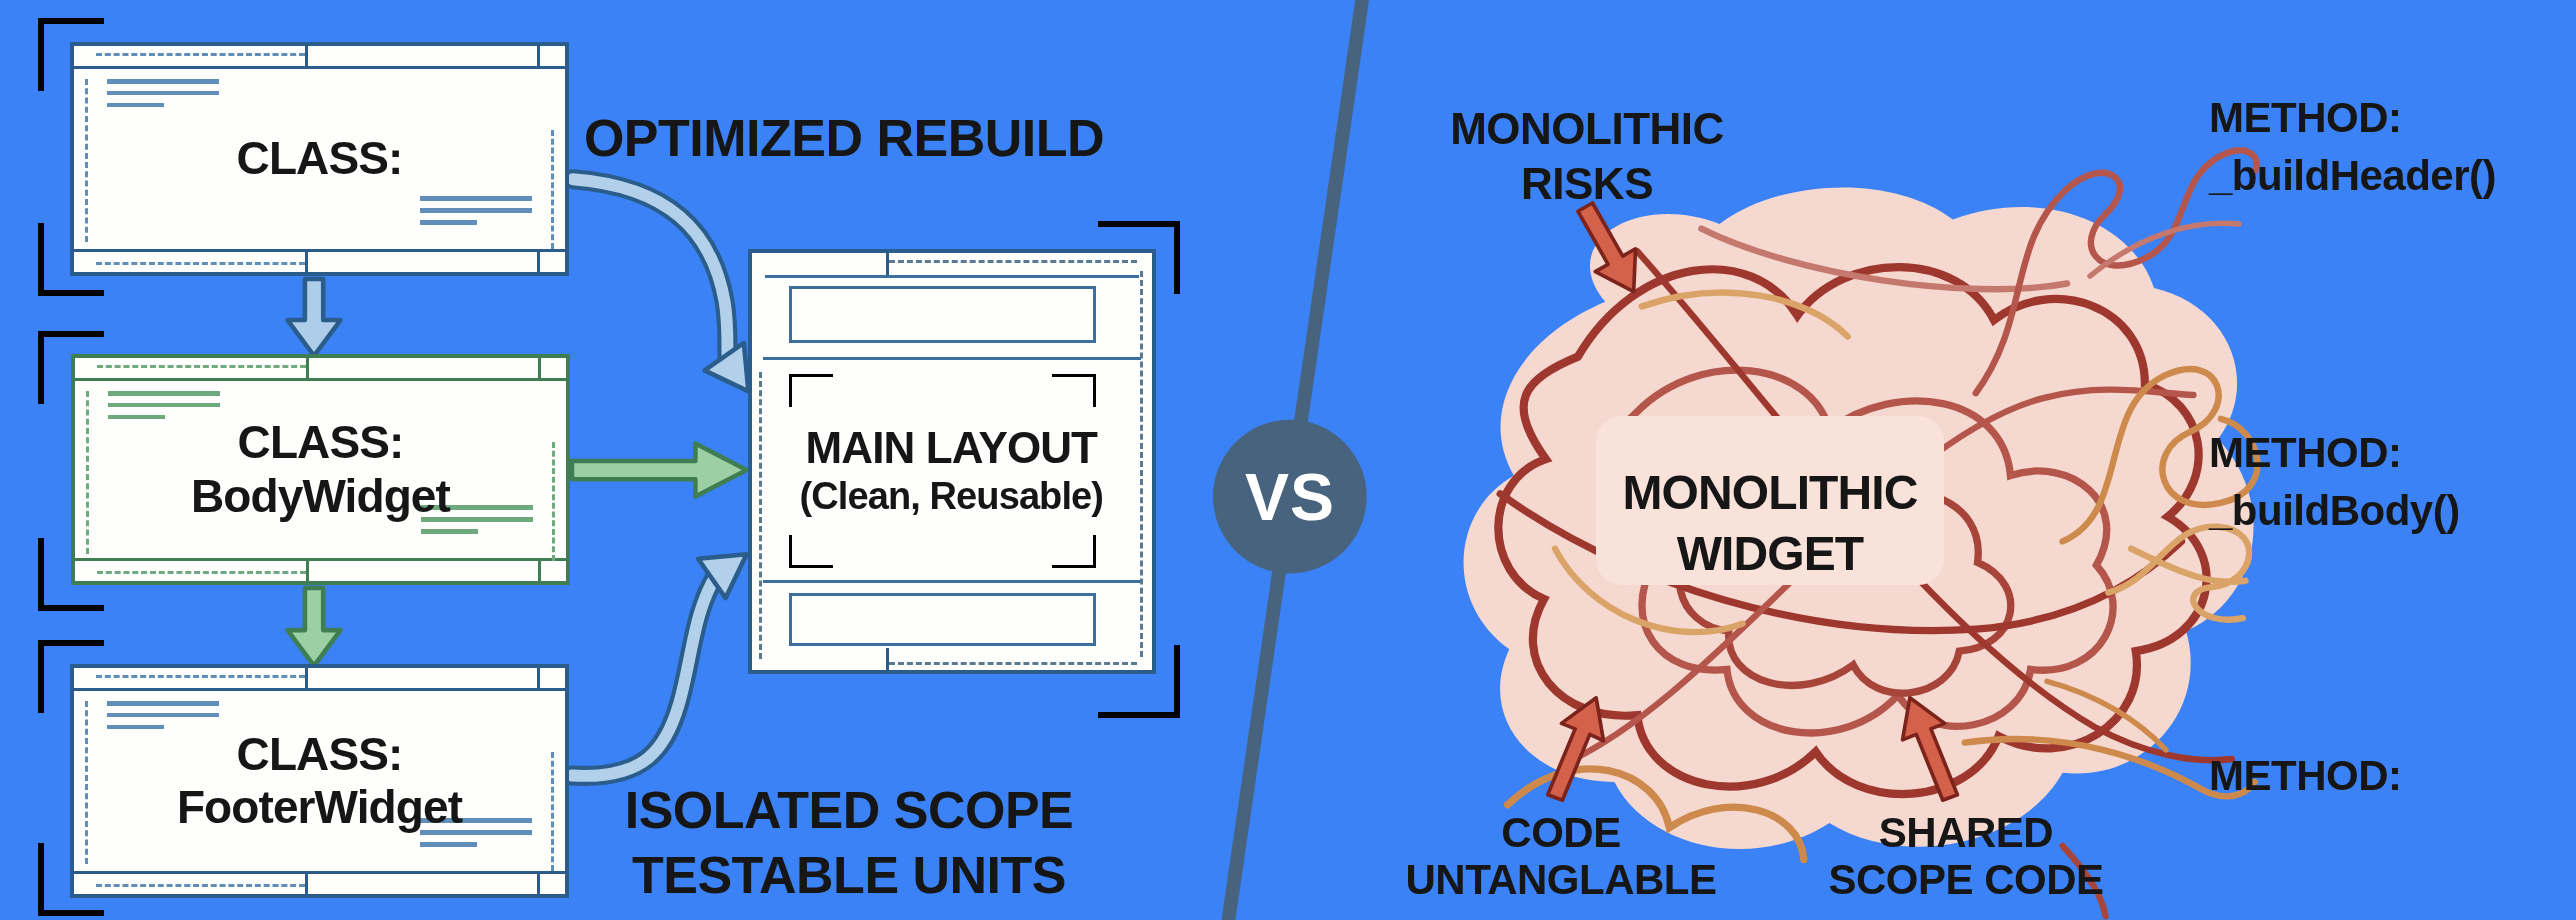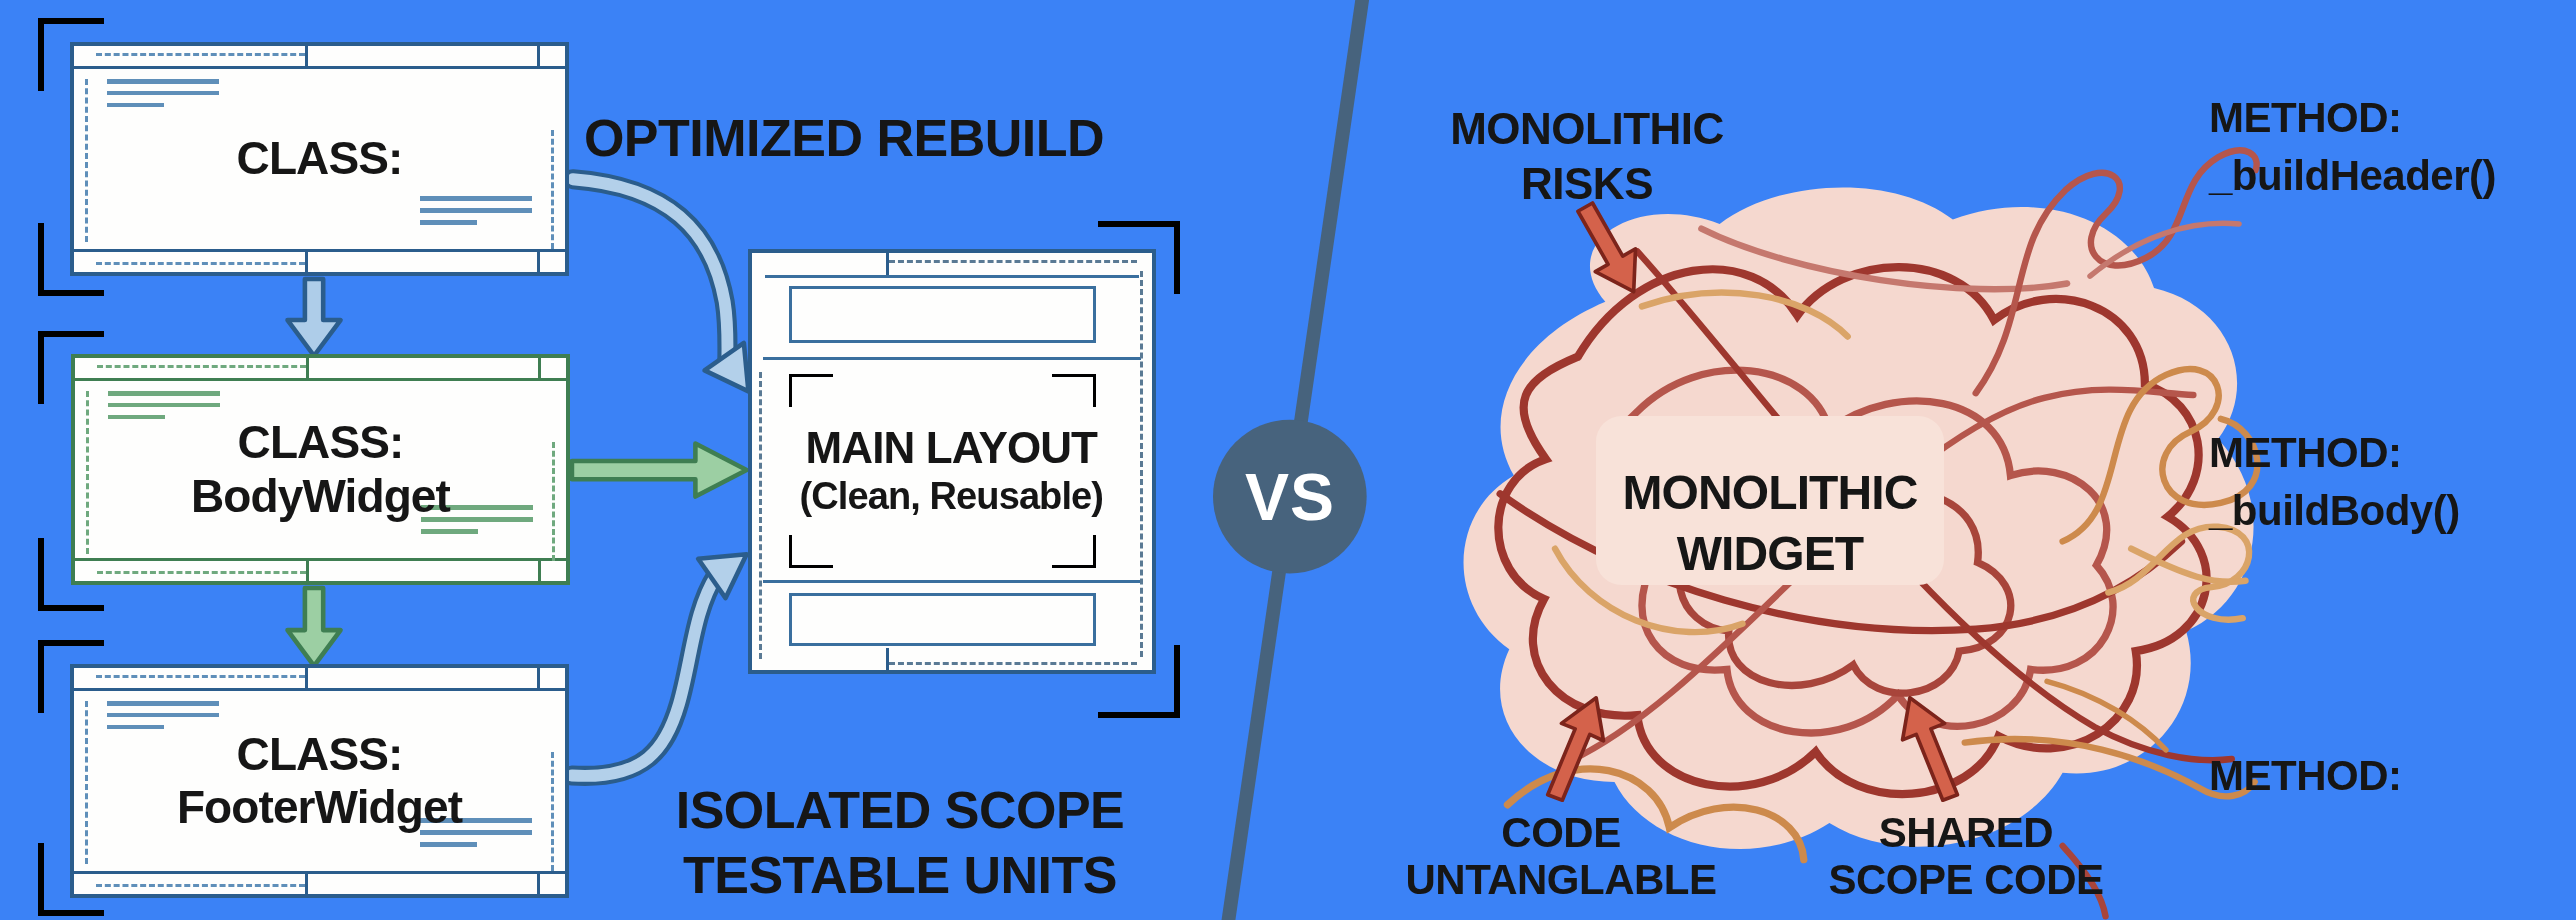--- a/index.html
+++ b/index.html
@@ -244,21 +244,21 @@
     <div class="dash-v-right"></div>
     <div class="dash-v-left"></div>
     <div class="dash-h-bot"></div>
     <div class="tick-bot"></div>
   </div>
 
   <div class="lbl center" style="left:844px;top:108px;font-size:52px">
     <span>OPTIMIZED REBUILD</span>
   </div>
 
-  <div class="lbl center" style="left:900px;top:778px;font-size:52px;line-height:1.25">
+  <div class="lbl center" style="left:849px;top:778px;font-size:52px;line-height:1.25">
     <span>ISOLATED SCOPE</span>
     <span>TESTABLE UNITS</span>
   </div>
 
   <div class="vswrap">
     <span>VS</span>
   </div>
 
   <div class="lbl center" style="left:1587px;top:101px;font-size:44px;line-height:1.25">
     <span>MONOLITHIC</span>

